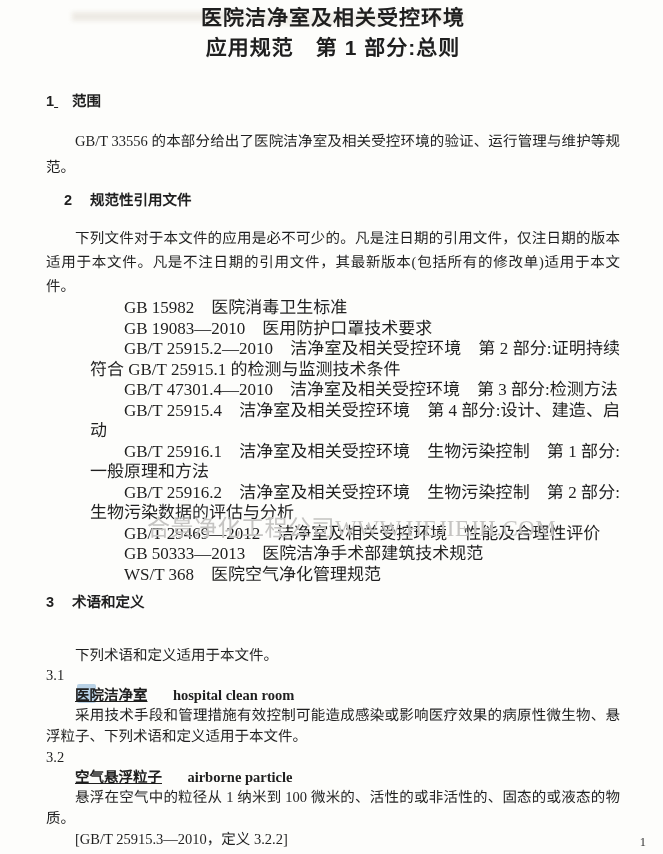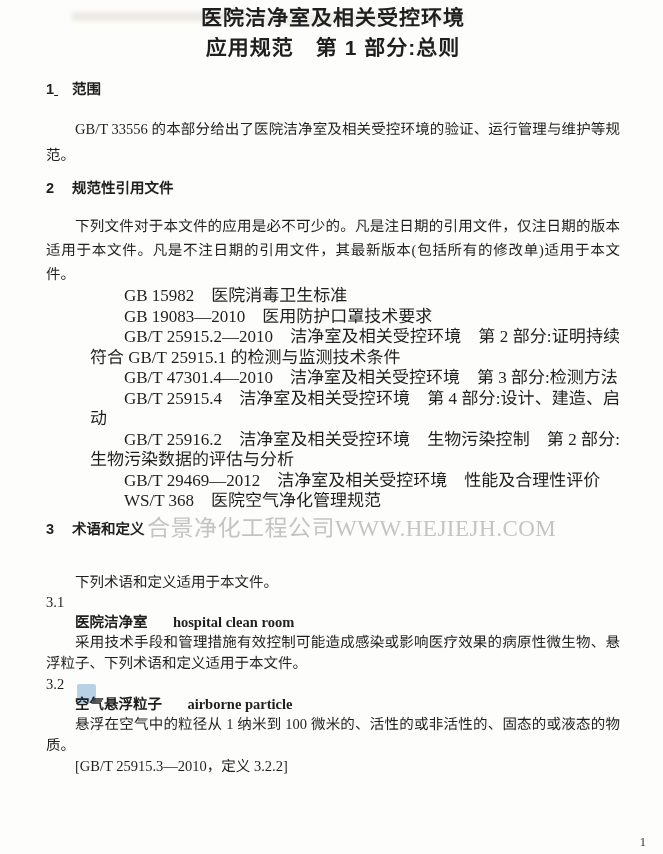--- a/index.html
+++ b/index.html
@@ -31,22 +31,22 @@
   .doc-title .t-line { line-height: 30px; }
   
   .sec-h {
     font-family: "Liberation Sans", "DejaVu Sans", sans-serif;
     font-weight: bold;
     font-size: 14.5px;
     line-height: 21px;
   }
   .sec-h .sec-num { display: inline-block; }
   .sec-h .sec-title { display: inline-block; margin-left: 14px; }
-  .sec-h1 { margin-top: 16px; margin-bottom: 16px; text-decoration: underline; }
-  .sec-h2 { margin-top: 10px; margin-bottom: 15px; }
+  .sec-h1 { margin-top: 28px; margin-bottom: 16px; text-decoration: underline; }
+  .sec-h2 { margin-top: 10px; margin-bottom: 15px; margin-left: 18px; }
   .sec-h3 { margin-top: 7px; margin-bottom: 32px; }
   
   .para {
     font-size: 14.5px;
     line-height: 26px;
     text-indent: 2em;
     text-align: justify;
   }
   .intro2 { line-height: 24px; }
   
@@ -59,21 +59,21 @@
   }
   
   .terms { font-size: 14.5px; }
   .term-intro { line-height: 20px; text-indent: 2em; }
   .term-num { line-height: 20px; }
   .term-head {
     line-height: 20px;
     text-indent: 2em;
     font-weight: bold;
   }
-  .term-head .term-zh { font-family: "Liberation Sans", "DejaVu Sans", sans-serif; }
+  .term-head .term-zh { font-family: "Liberation Sans", "DejaVu Sans", sans-serif; text-decoration: underline; }
   .term-head .term-en { font-family: "Liberation Serif", "DejaVu Serif", serif; margin-left: 1.5em; }
   .term-def { line-height: 21px; text-indent: 2em; text-align: justify; }
   .term-src { line-height: 20px; text-indent: 2em; }
   
   .watermark {
     position: absolute;
     left: 147px;
     top: 509px;
     z-index: 3;
     font-family: "Liberation Serif", "DejaVu Serif", serif;
@@ -137,22 +137,24 @@
       <span class="sec-num">2</span>
       <span class="sec-title">规范性引用文件</span>
     </div>
     <p class="para intro2">下列文件对于本文件的应用是必不可少的。凡是注日期的引用文件，仅注日期的版本适用于本文件。凡是不注日期的引用文件，其最新版本(包括所有的修改单)适用于本文件。</p>
     <div class="refs">
       <p class="ref-item">GB 15982　医院消毒卫生标准</p>
       <p class="ref-item">GB 19083—2010　医用防护口罩技术要求</p>
       <p class="ref-item">GB/T 25915.2—2010　洁净室及相关受控环境　第 2 部分:证明持续符合 GB/T 25915.1 的检测与监测技术条件</p>
       <p class="ref-item">GB/T 47301.4—2010　洁净室及相关受控环境　第 3 部分:检测方法</p>
       <p class="ref-item">GB/T 25915.4　洁净室及相关受控环境　第 4 部分:设计、建造、启动</p>
+      <p class="ref-item">GB/T 25916.1　洁净室及相关受控环境　生物污染控制　第 1 部分:一般原理和方法</p>
       <p class="ref-item">GB/T 25916.2　洁净室及相关受控环境　生物污染控制　第 2 部分:生物污染数据的评估与分析</p>
       <p class="ref-item">GB/T 29469—2012　洁净室及相关受控环境　性能及合理性评价</p>
+      <p class="ref-item">GB 50333—2013　医院洁净手术部建筑技术规范</p>
       <p class="ref-item">WS/T 368　医院空气净化管理规范</p>
     </div>
 
     <div class="sec-h sec-h3">
       <span class="sec-num">3</span>
       <span class="sec-title">术语和定义</span>
     </div>
     <div class="terms">
       <p class="term-intro">下列术语和定义适用于本文件。</p>
 

